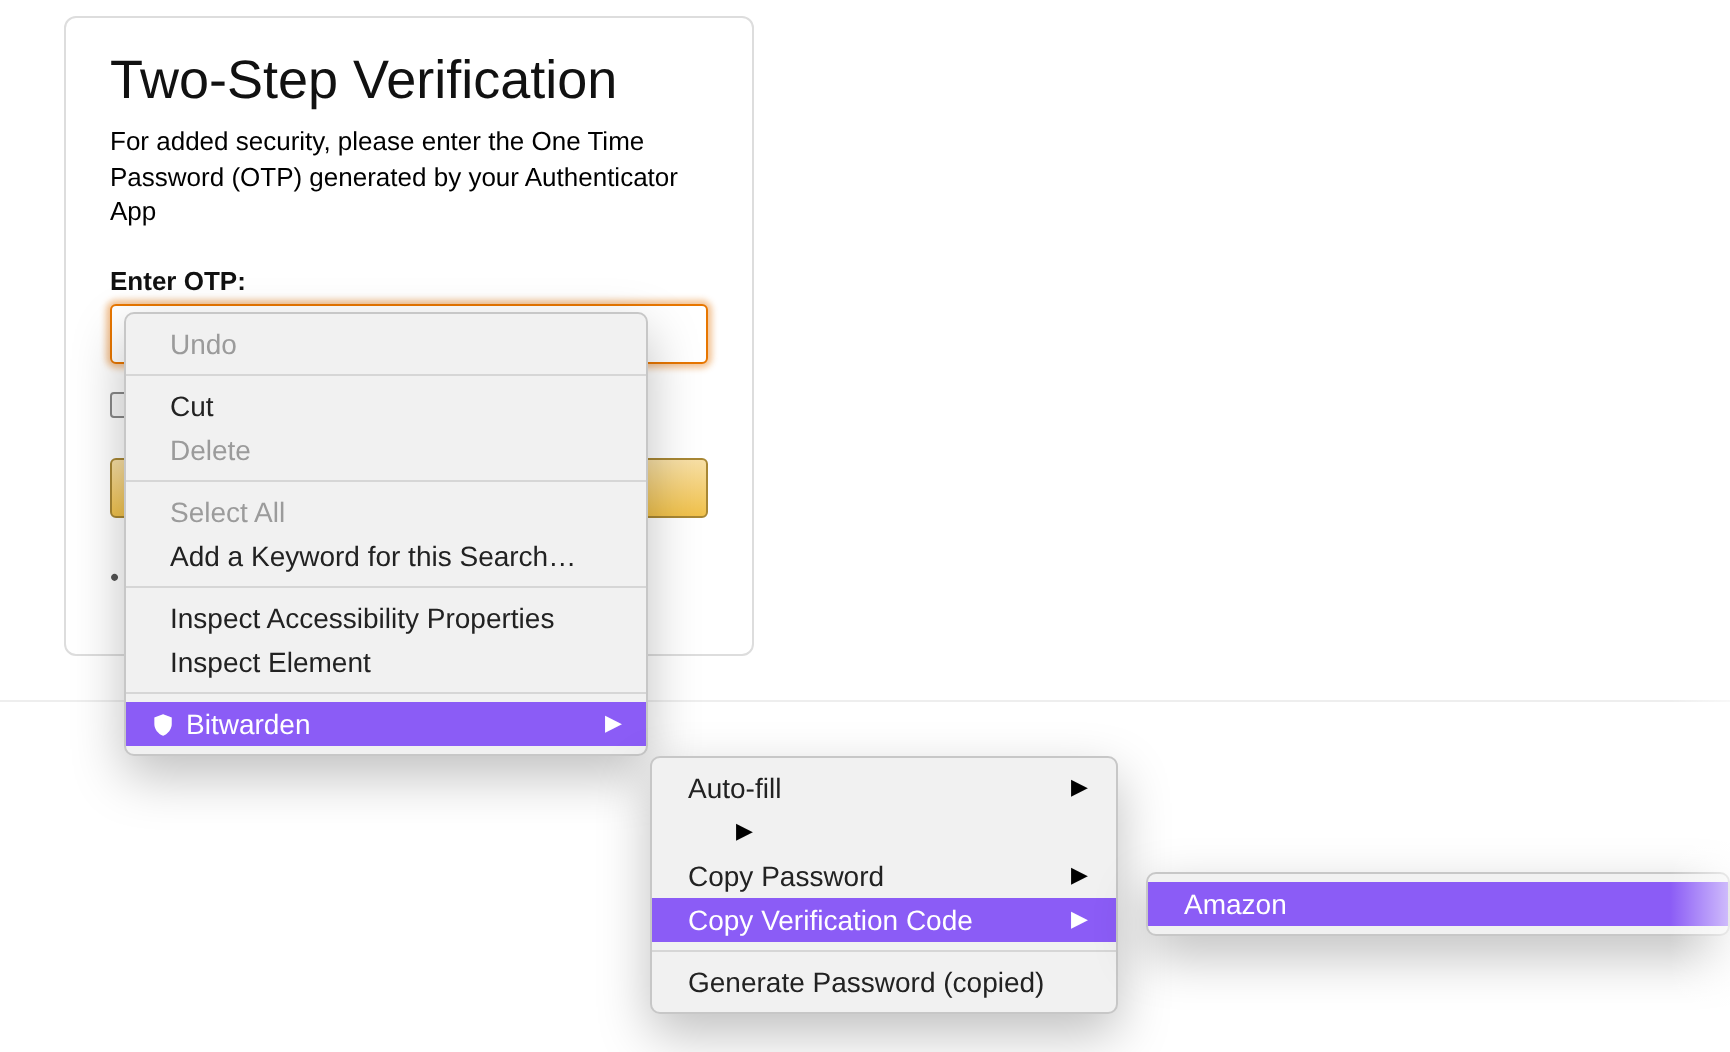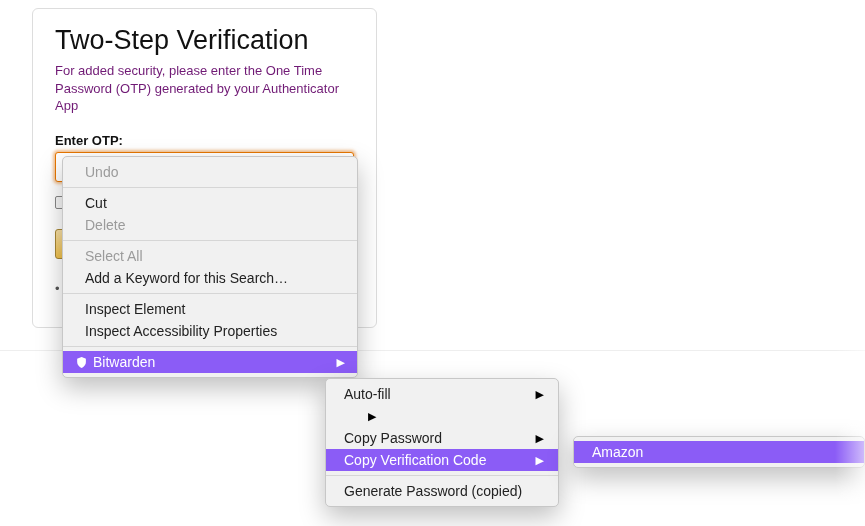--- a/index.html
+++ b/index.html
@@ -29,21 +29,21 @@
   .card h1 {
     margin: 0 0 6px 0;
     font-size: 27px;
     font-weight: 400;
     color: #111;
   }
   .card p.desc {
     margin: 0 0 18px 0;
     font-size: 13px;
     line-height: 1.35;
-    color: #701a75;
+    color: #000000;
   }
   .field-label {
     font-weight: 700;
     font-size: 13px;
     margin-bottom: 4px;
     display: block;
   }
   .otp-input {
     width: 100%;
     height: 30px;
@@ -132,21 +132,21 @@
   .menu .item .arrowblk { color:#000; }
   .shield {
     width: 13px; height: 15px;
     margin-right: 5px;
     flex: 0 0 auto;
   }
 
   #menu1 {
     left: 62px;
     top: 156px;
-    width: 296px;
+    width: 262px;
   }
   #menu1 .item.highlight { padding-left: 12px; padding-right:12px;}
   #menu1 .hl-left { display:flex; align-items:center; }
 
   #menu2 {
     left: 325px;
     top: 378px;
     width: 234px;
     padding: 4px 0;
   }
@@ -190,22 +190,22 @@
 
 <div id="menu1" class="menu">
   <div class="item disabled">Undo</div>
   <div class="sep"></div>
   <div class="item">Cut</div>
   <div class="item disabled">Delete</div>
   <div class="sep"></div>
   <div class="item disabled">Select All</div>
   <div class="item">Add a Keyword for this Search…</div>
   <div class="sep"></div>
+  <div class="item">Inspect Accessibility Properties</div>
   <div class="item">Inspect Element</div>
-  <div class="item">Inspect Accessibility Properties</div>
   <div class="sep"></div>
   <div class="item highlight">
     <span class="hl-left">
       <svg class="shield" viewBox="0 0 24 24">
         <path d="M12 2 L20 5 V11 C20 16 16.5 20 12 22 C7.5 20 4 16 4 11 V5 Z" fill="#fff"></path>
         <path d="M12 2 L20 5 V11 C20 16 16.5 20 12 22 V2 Z" fill="#fff" opacity="0.4"></path>
       </svg>
       <span>Bitwarden</span>
     </span>
     <span class="arrow">▶</span>

